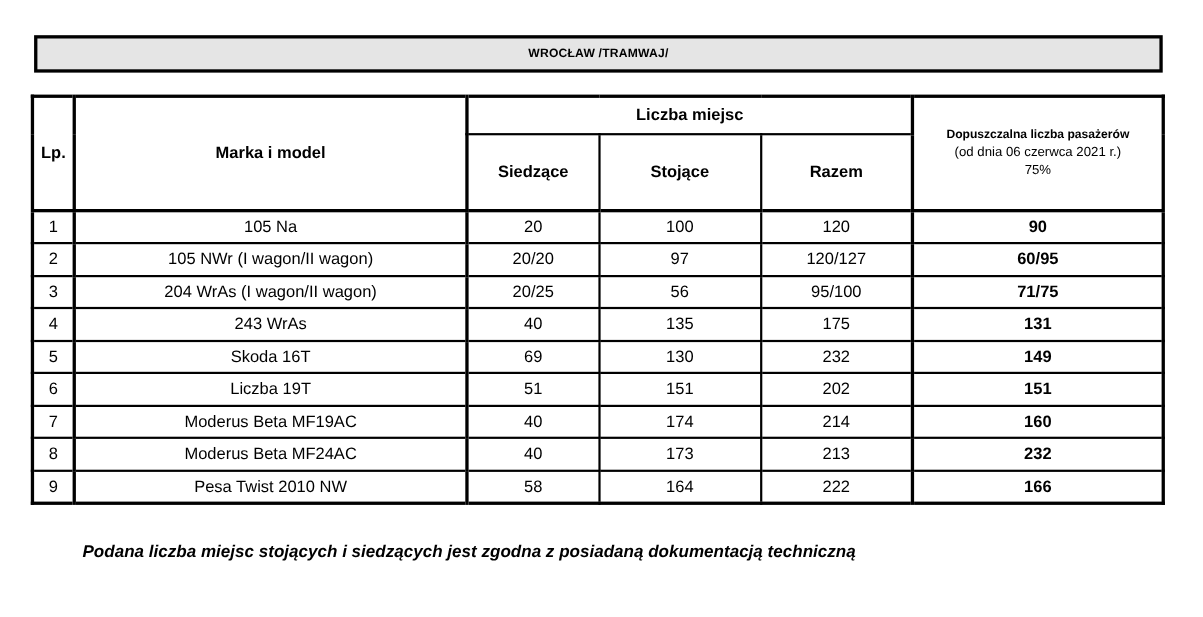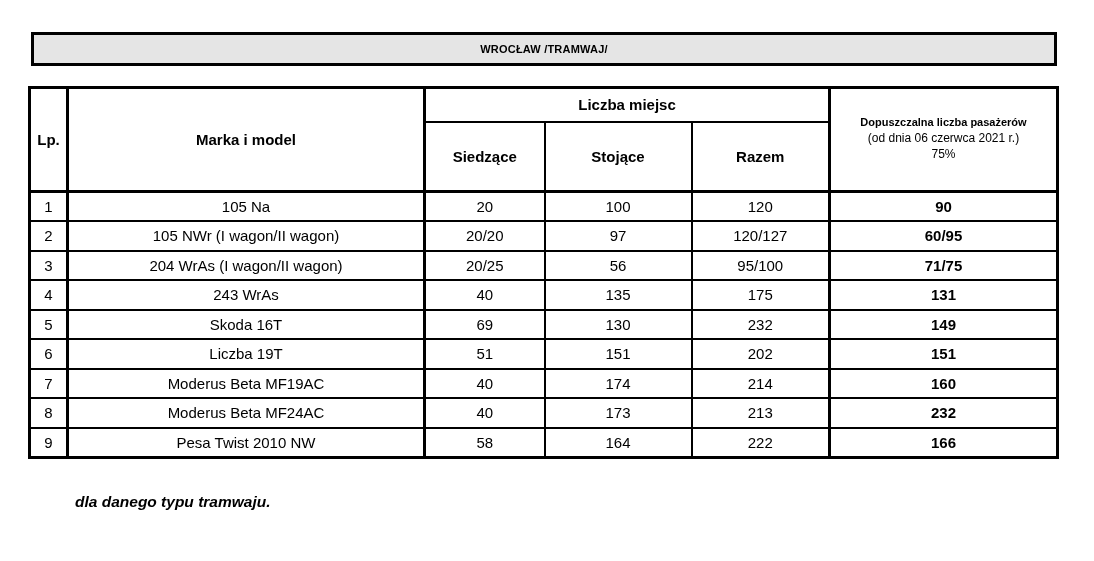--- a/index.html
+++ b/index.html
@@ -167,14 +167,14 @@
       <td class="thick-r">Pesa Twist 2010 NW</td>
       <td>58</td>
       <td>164</td>
       <td class="thick-r">222</td>
       <td class="col-dop">166</td>
     </tr>
   </tbody>
 </table>
 
 <div class="footer-note">
-  <div>dla danego typu tramwaju.</div>
+  <div>Podana liczba miejsc stojących i siedzących jest zgodna z posiadaną dokumentacją techniczną</div>
 </div>
 
 </body></html>

